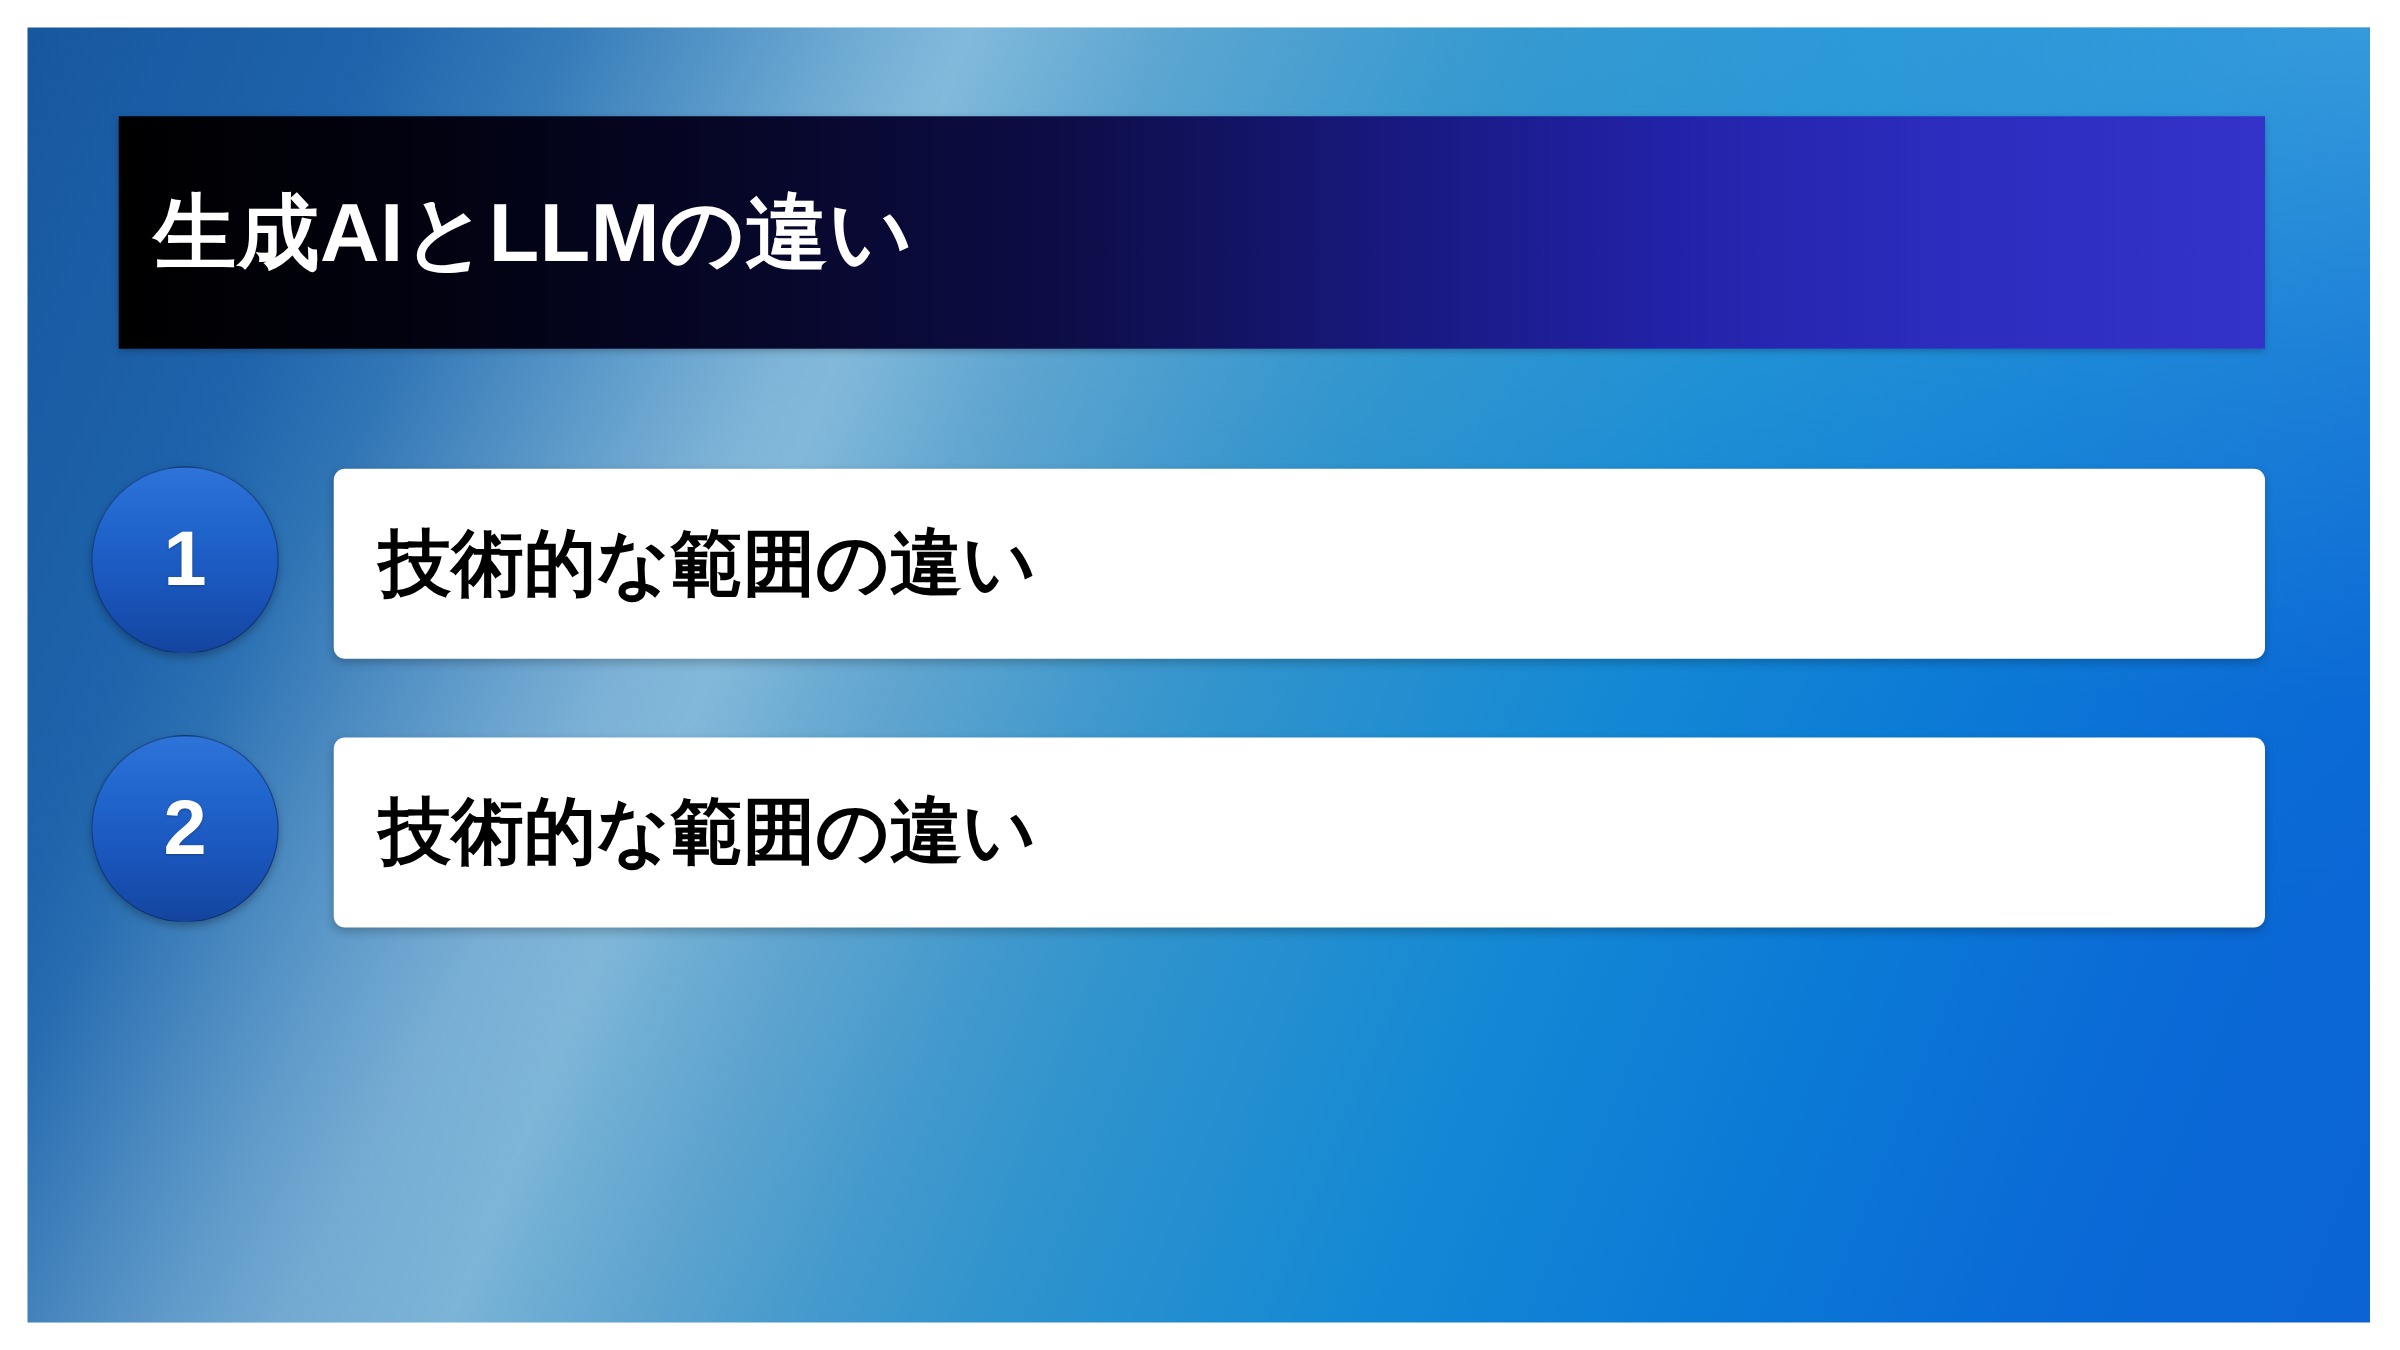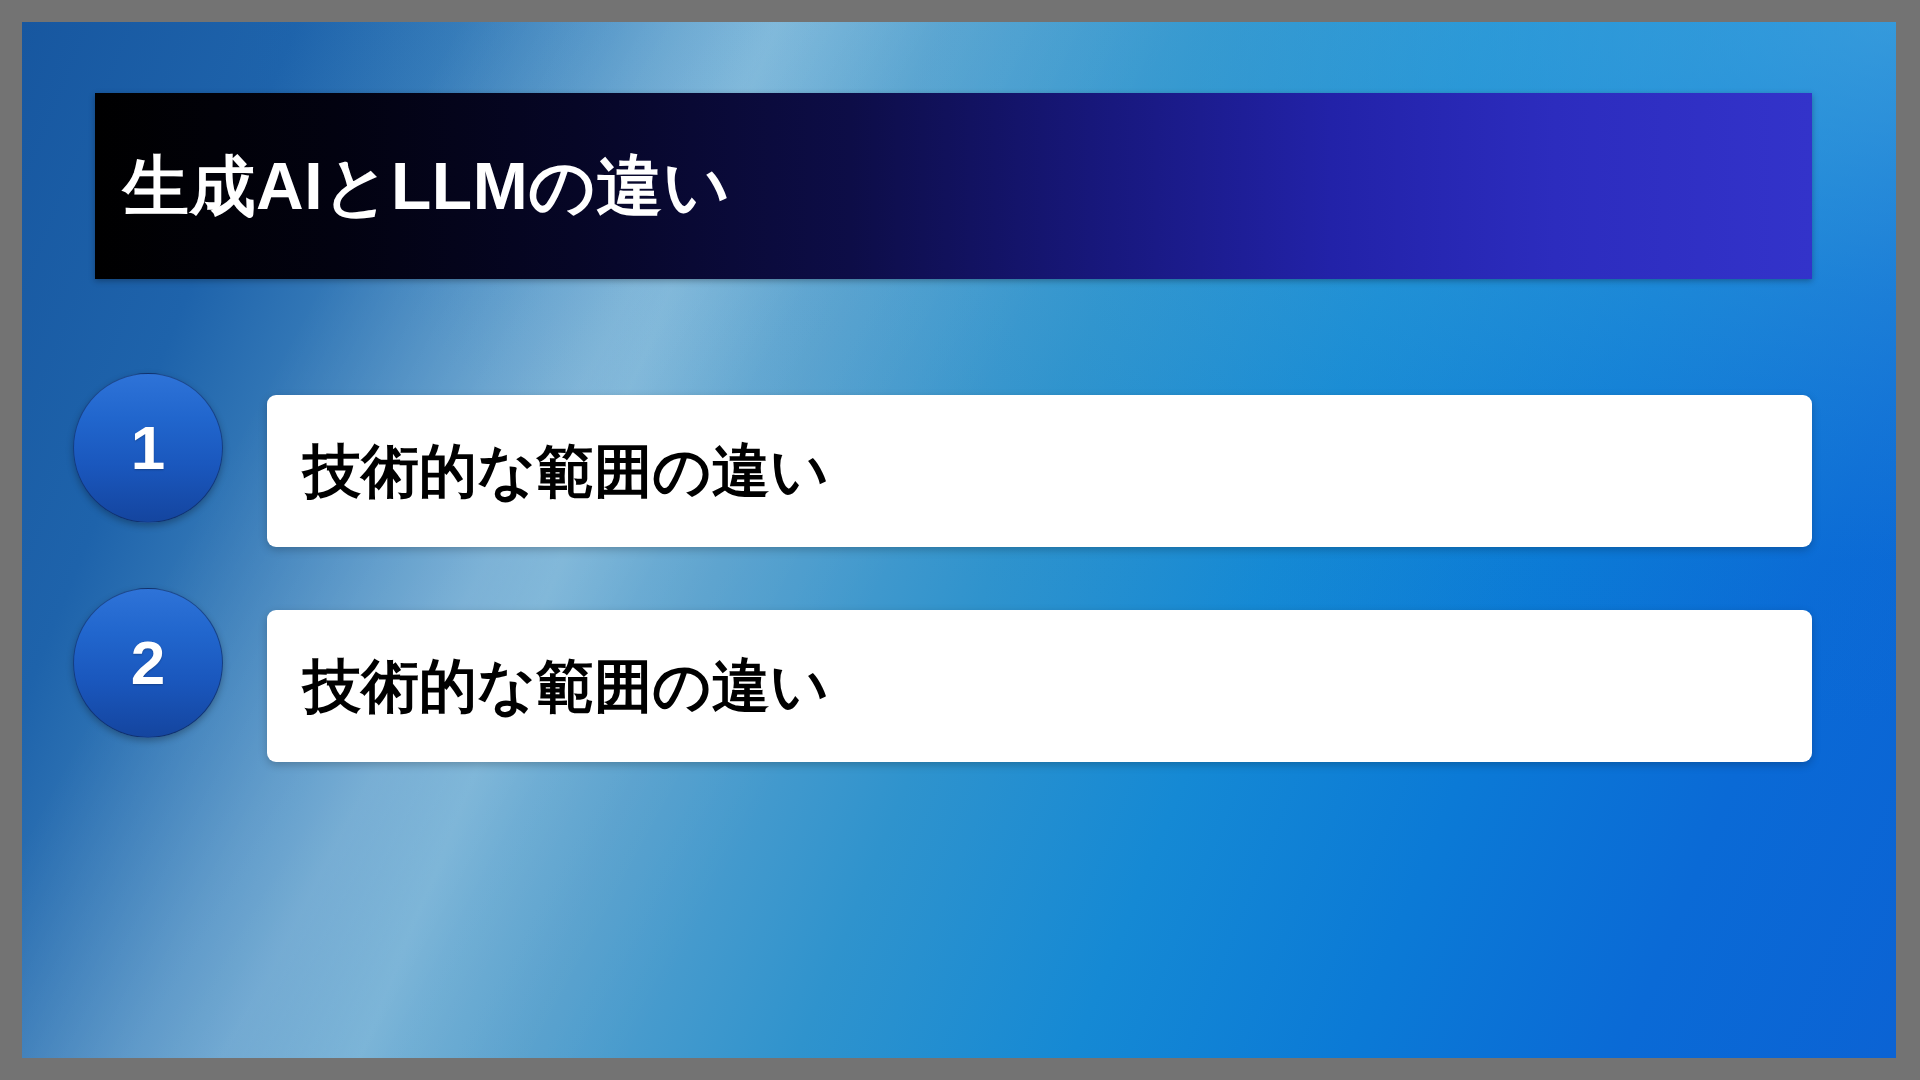--- a/index.html
+++ b/index.html
@@ -12,21 +12,21 @@
     height: 1080px;
     overflow: hidden;
     font-family: "Liberation Sans", "DejaVu Sans", sans-serif;
   }
 
   
   #slide {
     position: relative;
     width: 1920px;
     height: 1080px;
-    background: #737373;
+    background: #ffffff;
     box-sizing: border-box;
   }
 
   
   #canvas {
     position: absolute;
     left: 22px;
     top: 22px;
     width: 1874px;
     height: 1036px;
@@ -145,21 +145,20 @@
     width: 1545px;       
     height: 152px;
     background: #ffffff;
     border-radius: 9px;
     box-shadow: 0 3px 8px rgba(0,0,0,0.22);
     display: flex;
     align-items: center;
     box-sizing: border-box;
     padding-left: 36px;
     z-index: 3;
-    margin-top: 20px;
   }
   .item-card-text {
     color: #000000;
     font-size: 58px;
     font-weight: bold;
     line-height: 1.15;
     white-space: nowrap;
   }
 </style>
 </head>

